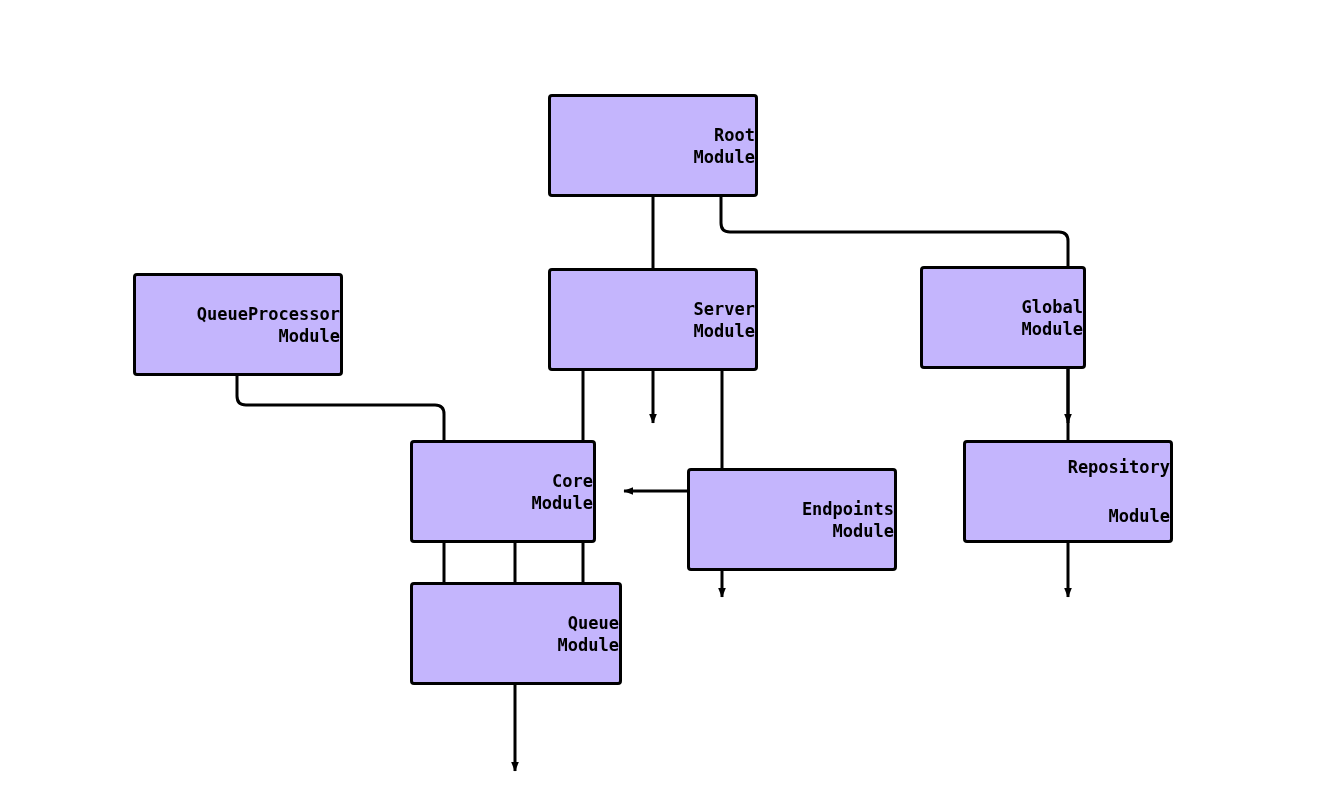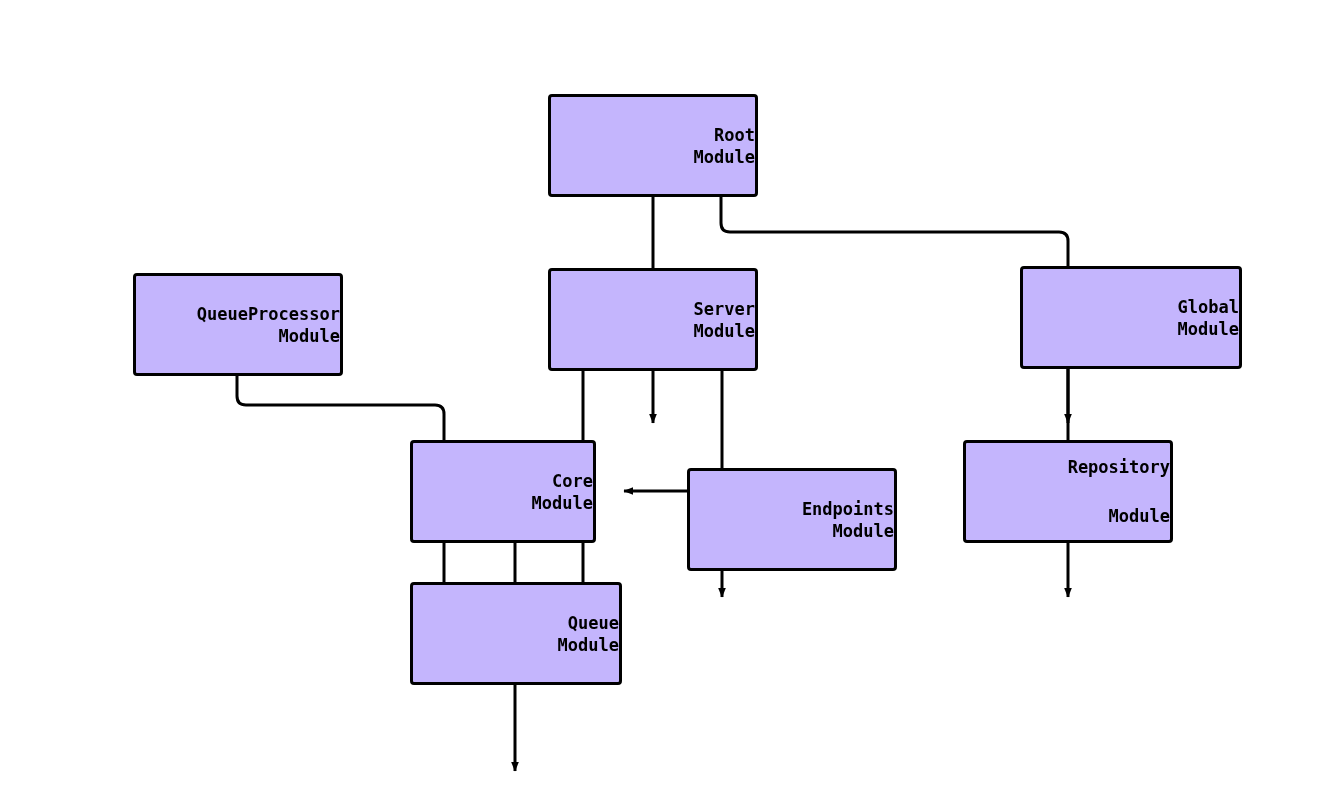--- a/index.html
+++ b/index.html
@@ -88,21 +88,21 @@
   <div class="node" style="left: 133px; top: 266px; width: 210px; height: 103px; margin-top: 7px;">
     <span class="node-line">QueueProcessor</span>
     <span class="node-line">Module</span>
   </div>
 
   <div class="node" style="left: 548px; top: 268px; width: 210px; height: 103px;">
     <span class="node-line">Server</span>
     <span class="node-line">Module</span>
   </div>
 
-  <div class="node" style="left: 1020px; top: 266px; width: 222px; height: 103px;">
+  <div class="node" style="left: 920px; top: 266px; width: 166px; height: 103px;">
     <span class="node-line">Global</span>
     <span class="node-line">Module</span>
   </div>
 
   <div class="node" style="left: 410px; top: 440px; width: 186px; height: 103px;">
     <span class="node-line">Core</span>
     <span class="node-line">Module</span>
   </div>
 
   <div class="node" style="left: 687px; top: 440px; width: 210px; height: 103px; margin-top: 28px;">

